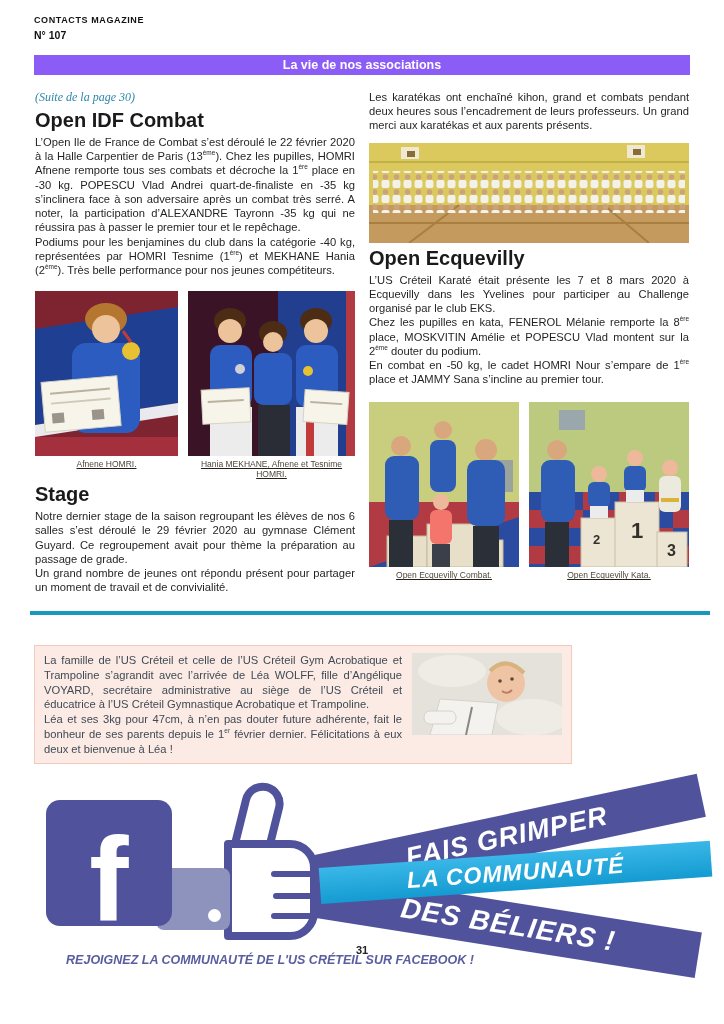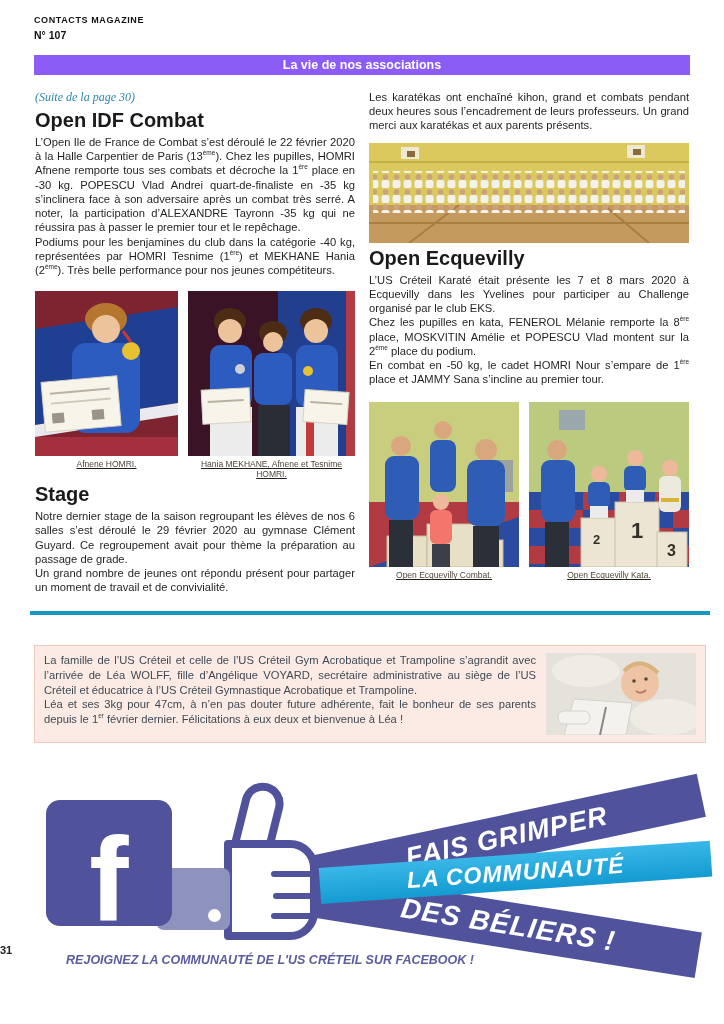--- a/index.html
+++ b/index.html
@@ -26,21 +26,21 @@
   figure{margin:0;text-decoration:underline;}
   .photo{overflow:hidden;background:#ccc;}
   .photo svg{display:block;}
   .caption{font-size:8.5px;color:#4f4538;text-align:center;margin-top:3px;}
   .wide{margin-top:10px;}
   .mt8{margin-top:8px;} .mt12{margin-top:12px;} .mt16{margin-top:16px;}
 
   .divider{position:absolute;top:611px;left:30px;width:680px;height:4px;background:#1799bb;}
 
   
-  .announcement{position:absolute;top:645px;left:34px;width:672px;box-sizing:border-box;
+  .announcement{position:absolute;top:645px;left:34px;width:538px;box-sizing:border-box;
                 background:#fcebe4;border:1px solid #f3c9bc;padding:7px 9px;display:flex;gap:10px;}
   .ann-text{flex:1;font-size:11.2px;line-height:1.32;color:#3e4a55;text-align:justify;}
   .ann-text p{margin:0;}
   .ann-photo{width:150px;height:82px;overflow:hidden;flex:none;}
 
   
   .fb-banner{position:absolute;top:772px;left:0;width:724px;height:185px;overflow:visible;}
   .ribbon{position:absolute;display:flex;align-items:center;justify-content:center;
           color:#fff;font-weight:bold;font-style:italic;letter-spacing:1px;transform-origin:left center;}
   .r1{left:312px;top:84px;width:398px;height:44px;background:#50539b;transform:rotate(-12deg);font-size:27px;z-index:1;}
@@ -51,21 +51,21 @@
              z-index:6;display:flex;align-items:flex-end;justify-content:center;overflow:hidden;}
   .fb-f{color:#fff;font-weight:bold;font-size:118px;line-height:.92;transform:translateY(8px);}
   .cuff{position:absolute;left:156px;top:96px;width:74px;height:62px;background:#8e93bd;border-radius:8px;z-index:5;}
   .cuff .dot{position:absolute;right:9px;bottom:8px;width:13px;height:13px;border-radius:50%;background:#fff;}
   .thumb{position:absolute;left:200px;top:8px;z-index:4;}
 
   .join-block{position:absolute;top:953px;left:40px;width:460px;text-align:center;}
   .join-line{font-size:12.5px;font-weight:bold;font-style:italic;color:#5a5da0;}
   .join-url{font-size:14px;font-weight:bold;font-style:italic;color:#50539b;text-decoration:underline;margin-top:3px;}
 
-  .page-number{position:absolute;top:944px;left:0;width:724px;font-size:11px;font-weight:600;color:#222;}
+  .page-number{position:absolute;top:944px;left:0;width:724px;text-align:center;font-size:11px;font-weight:600;color:#222;}
 </style>
 </head>
 <body>
 
 <div class="page">
 
   <div class="masthead">
     <div class="mag-title">CONTACTS MAGAZINE</div>
     <div class="issue">N° 107</div>
   </div>
@@ -166,21 +166,21 @@
           <rect y="62" width="320" height="38" fill="#c59a5f"></rect>
           <line x1="0" y1="80" x2="320" y2="80" stroke="#a97f3f" stroke-width="2"></line>
           <line x1="40" y1="100" x2="90" y2="62" stroke="#a97f3f" stroke-width="2"></line>
           <line x1="280" y1="100" x2="235" y2="62" stroke="#a97f3f" stroke-width="2"></line>
           <rect x="4" y="28" width="312" height="42" fill="url(#crowdp)"></rect>
         </svg>
       </div>
 
       <h2 class="section mt8">Open Ecquevilly</h2>
       <p class="body">L’US Créteil Karaté était présente les 7 et 8 mars 2020 à Ecquevilly dans les Yvelines pour participer au Challenge organisé par le club EKS.</p>
-      <p class="body"><span>Chez les pupilles en kata, FENEROL Mélanie remporte la 8</span><sup>ère</sup><span> place, MOSKVITIN Amélie et POPESCU Vlad montent sur la 2</span><sup>ème</sup><span> place du podium.</span></p>
+      <p class="body"><span>Chez les pupilles en kata, FENEROL Mélanie remporte la 8</span><sup>ère</sup><span> place, MOSKVITIN Amélie et POPESCU Vlad montent sur la 2</span><sup>ème</sup><span> douter du podium.</span></p>
       <p class="body"><span>En combat en -50 kg, le cadet HOMRI Nour s’empare de 1</span><sup>ère</sup><span> place et JAMMY Sana s’incline au premier tour.</span></p>
 
       <div class="photo-row mt16">
         <figure>
           <div class="photo" style="width:150px;height:165px;">
             <svg width="150" height="165" viewBox="0 0 150 165">
               <rect width="150" height="100" fill="#c9cd7e"></rect>
               <rect x="118" y="58" width="26" height="32" fill="#9aa49c"></rect>
               <rect y="100" width="150" height="65" fill="#b23a42"></rect>
               <polygon points="0,165 150,115 150,165" fill="#2a4ba0"></polygon>

